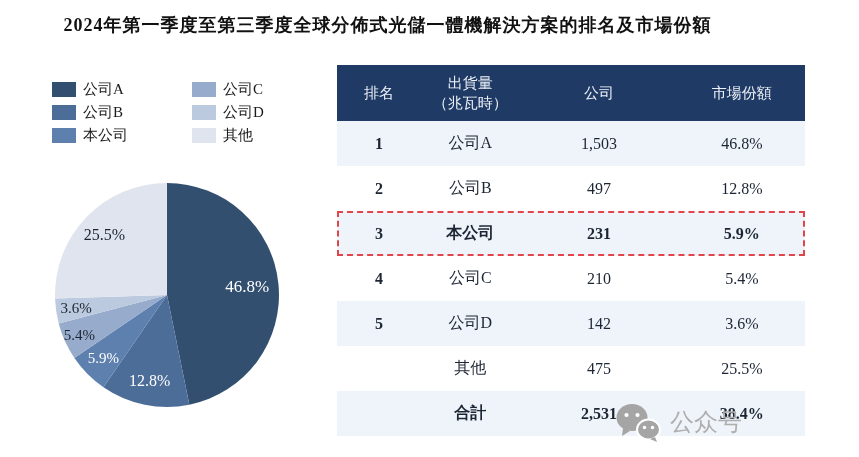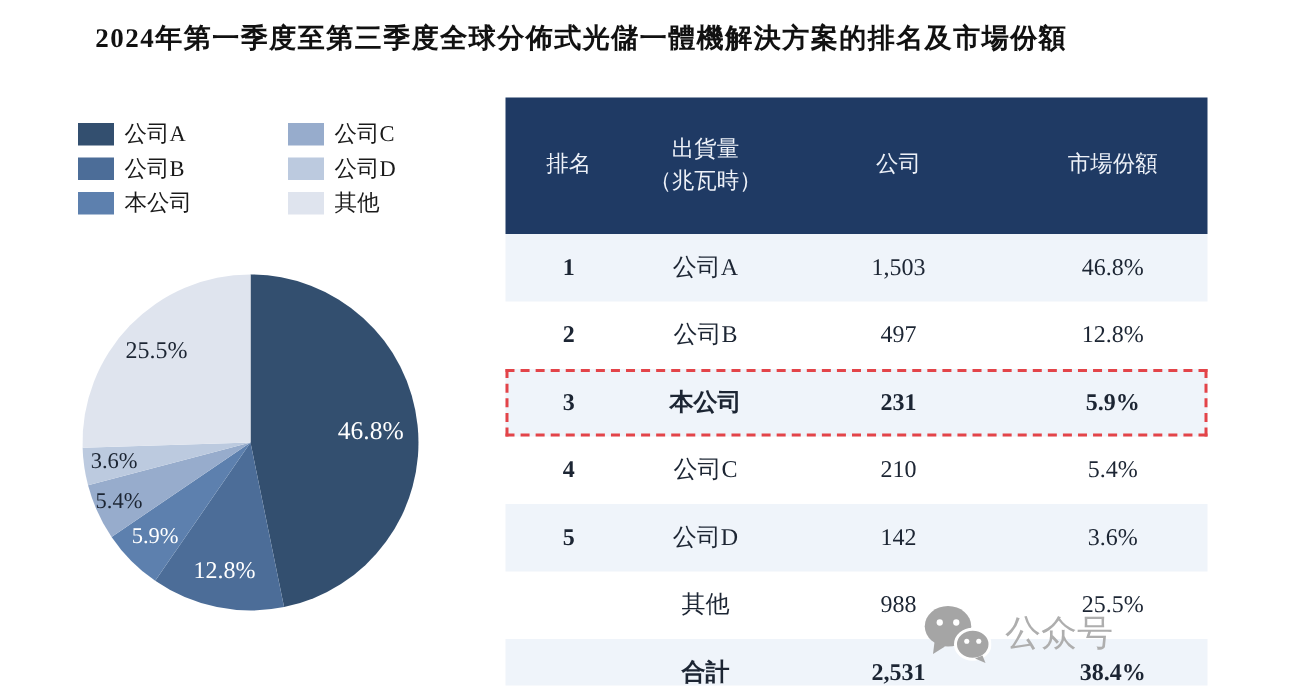--- a/index.html
+++ b/index.html
@@ -26,21 +26,21 @@
   .pie-wrap { position: absolute; left: 17px; top: 145px; width: 300px; height: 300px; }
   .pie-wrap svg { width: 300px; height: 300px; }
   .pie-label { font-family: "Liberation Serif", "DejaVu Serif", serif; }
 
   
   .table {
     position: absolute; left: 337px; top: 65px; width: 468px;
   }
   .t-header {
     display: grid; grid-template-columns: 18% 21% 34% 27%;
-    background: #1f3a64; color: #edf1f8; height: 91px;
+    background: #1f3a64; color: #edf1f8; height: 56px;
     align-items: center; text-align: center; font-size: 15px;
   }
   .t-header .hcell { line-height: 1.35; }
   .t-row {
     display: grid; grid-template-columns: 18% 21% 34% 27%;
     height: 45px; align-items: center; text-align: center; font-size: 16px;
     position: relative;
   }
   .t-row.zebra { background: #eff4fa; }
   .t-row .cell-rank { font-weight: bold; }
@@ -147,21 +147,21 @@
       </div>
       <div class="t-row zebra">
         <div class="cell cell-rank">5</div>
         <div class="cell cell-company">公司D</div>
         <div class="cell cell-shipment">142</div>
         <div class="cell cell-share">3.6%</div>
       </div>
       <div class="t-row">
         <div class="cell cell-rank"></div>
         <div class="cell cell-company">其他</div>
-        <div class="cell cell-shipment">988</div>
+        <div class="cell cell-shipment">475</div>
         <div class="cell cell-share">25.5%</div>
       </div>
       <div class="t-row zebra bold">
         <div class="cell cell-rank"></div>
         <div class="cell cell-company">合計</div>
         <div class="cell cell-shipment">2,531</div>
         <div class="cell cell-share">38.4%</div>
       </div>
     </div>
 </div>

